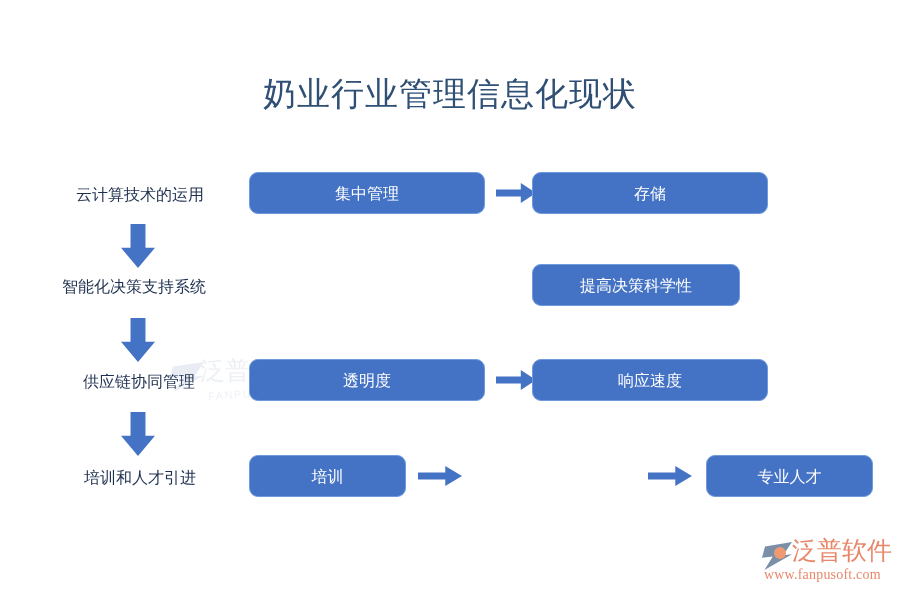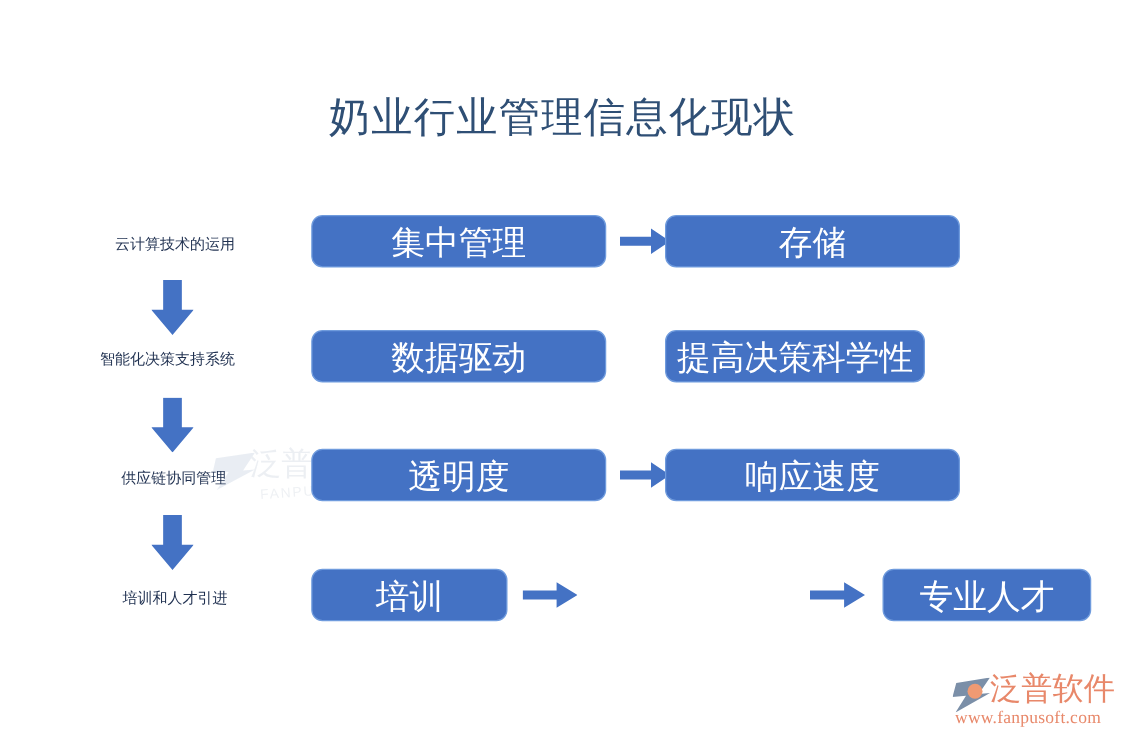--- a/index.html
+++ b/index.html
@@ -81,39 +81,39 @@
     left: 0;
     width: 900px;
     height: 46px;
     z-index: 2;
   }
   .row-label {
     position: absolute;
     top: 0;
     height: 46px;
     line-height: 46px;
-    font-size: 12px;
+    font-size: 16px;
     color: #1f3050;
     font-family: "Liberation Serif", "DejaVu Serif", serif;
     white-space: nowrap;
     text-align: center;
   }
 
   
   .box {
     position: absolute;
     top: 0;
     height: 42px;
     line-height: 42px;
     box-sizing: border-box;
     background: #4472c4;
     border: 1.3px solid #6f9bdd;
     border-radius: 9px;
     color: #ffffff;
-    font-size: 27px;
+    font-size: 16px;
     text-align: center;
     font-family: "Liberation Serif", "DejaVu Serif", serif;
     white-space: nowrap;
   }
 
   
   .h-arrow {
     position: absolute;
     height: 22px;
     background: #4472c4;
@@ -195,21 +195,20 @@
     <div class="row-label" style="left:40px; width:200px;">云计算技术的运用</div>
     <div class="box" style="left:249px; width:236px;">集中管理</div>
     <div class="h-arrow" style="left:496px; top:10px; width:40px;"></div>
     <div class="box" style="left:532px; width:236px;">存储</div>
   </div>
 
   <div class="v-arrow" style="left:121px; top:224px;"></div>
 
   <div class="row" style="top:264px;">
     <div class="row-label" style="left:28px; width:212px;">智能化决策支持系统</div>
-    <div class="box" style="left:249px; width:236px;">数据驱动</div>
     <div class="box" style="left:532px; width:208px;">提高决策科学性</div>
   </div>
 
   <div class="v-arrow" style="left:121px; top:318px;"></div>
 
   <div class="row" style="top:359px;">
     <div class="row-label" style="left:39px; width:200px;">供应链协同管理</div>
     <div class="box" style="left:249px; width:236px;">透明度</div>
     <div class="h-arrow" style="left:496px; top:10px; width:40px;"></div>
     <div class="box" style="left:532px; width:236px;">响应速度</div>

